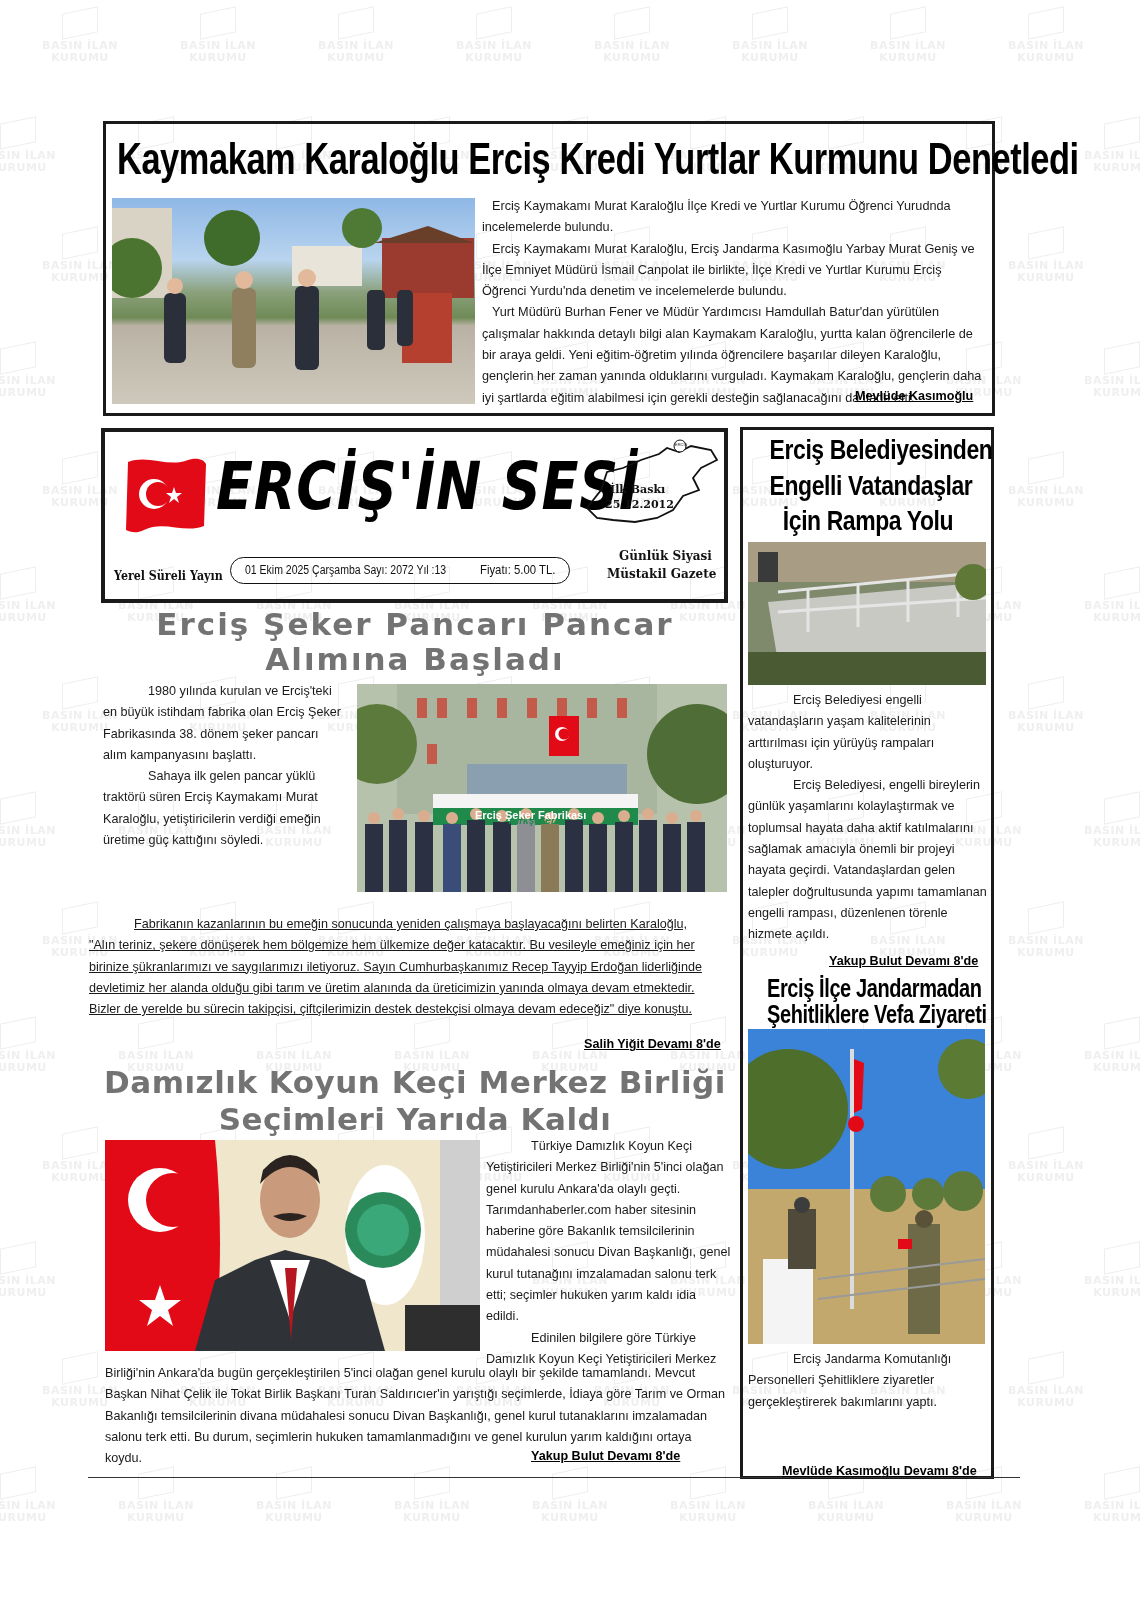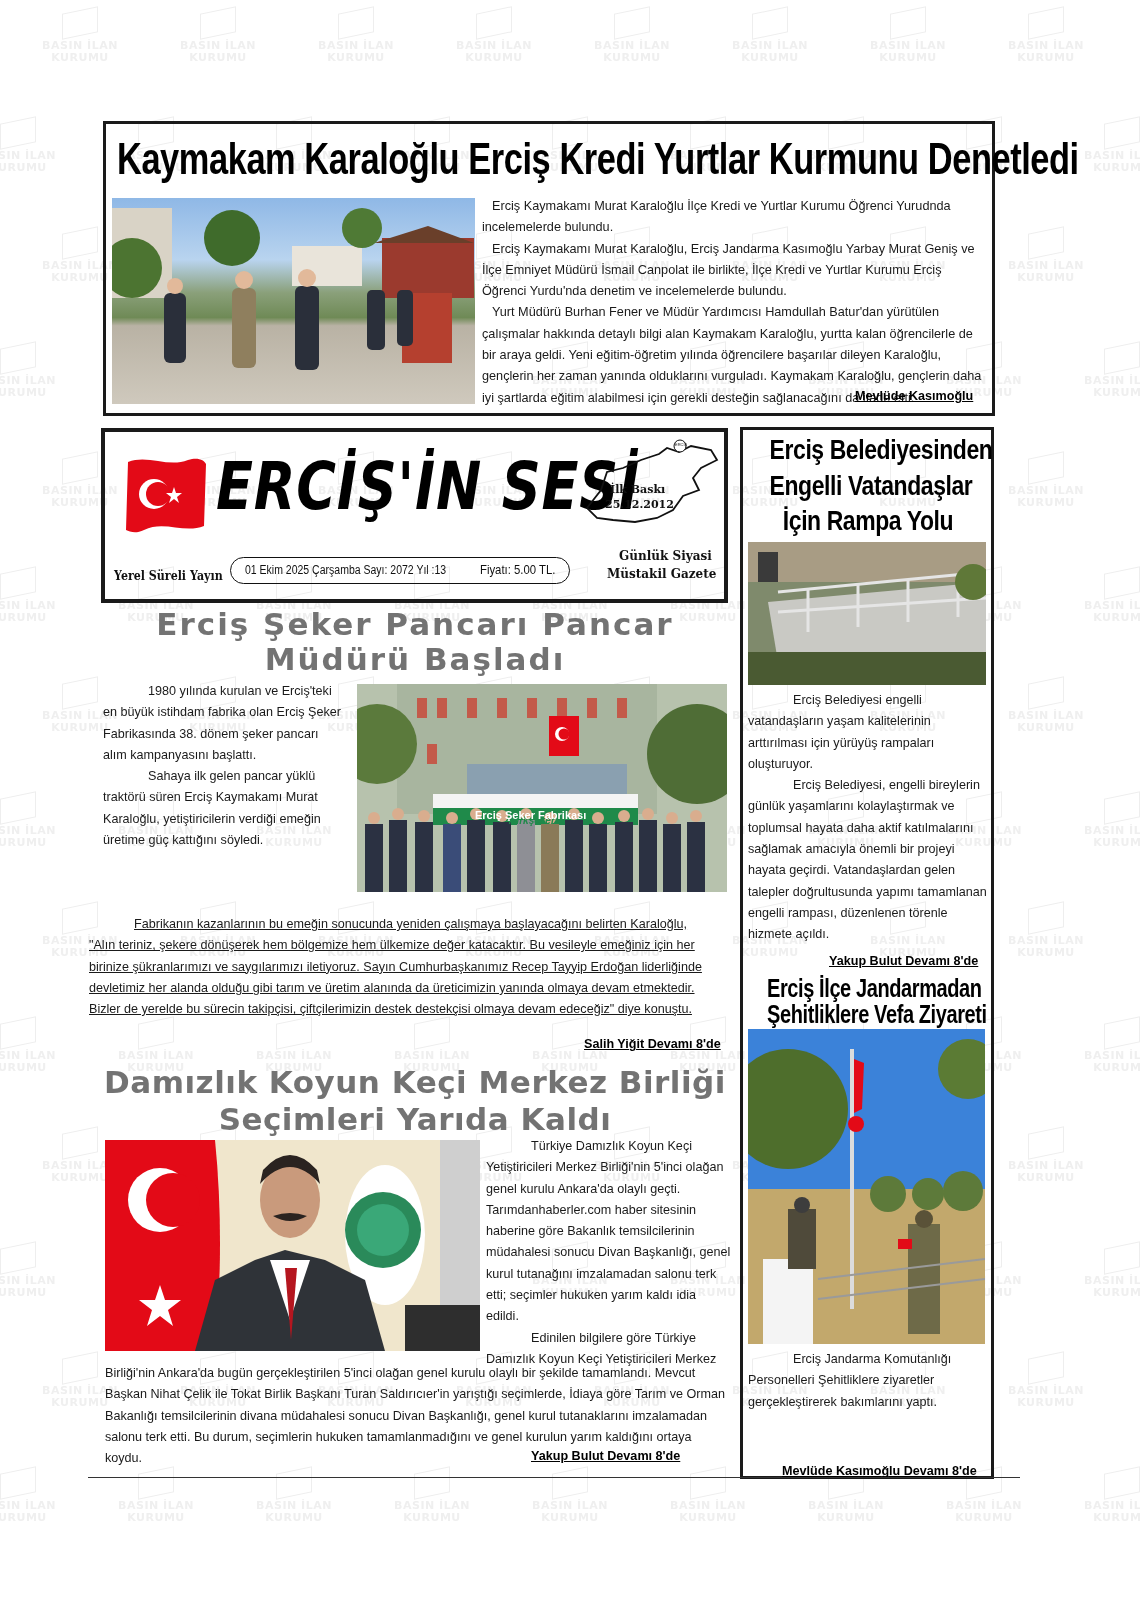--- a/index.html
+++ b/index.html
@@ -674,21 +674,21 @@
 <div class="abs" style="left:605px; top:498px; font-family:'DejaVu Serif',serif; font-weight:bold; font-size:11px;">25.12.2012</div>
 <div class="abs" style="left:114px; top:569px; font-family:'DejaVu Serif',serif; font-weight:bold; font-size:12px; transform:scaleX(0.92); transform-origin:left top;">Yerel Süreli Yayın</div>
 <div class="abs" style="left:230px; top:557px; width:340px; height:27px; border:1.5px solid #111; border-radius:14px; box-sizing:border-box;">
   <span class="abs" style="left:14px; top:5px; font-size:12.5px; transform:scaleX(0.84); transform-origin:left top; white-space:nowrap;">01 Ekim 2025 Çarşamba Sayı: 2072 Yıl :13</span>
   <span class="abs" style="left:249px; top:4px; font-size:13.5px; transform:scaleX(0.84); transform-origin:left top; white-space:nowrap;">Fiyatı: 5.00 TL.</span>
 </div>
 <div class="abs" style="left:619px; top:549px; font-family:'DejaVu Serif',serif; font-weight:bold; font-size:12px;">Günlük Siyasi</div>
 <div class="abs" style="left:607px; top:567px; font-family:'DejaVu Serif',serif; font-weight:bold; font-size:12px;">Müstakil Gazete</div>
 
 <div class="abs headline-wide" style="left:100px; top:605px; width:630px; font-size:31px; line-height:38px; letter-spacing:2px;">Erciş Şeker Pancarı Pancar</div>
-<div class="abs headline-wide" style="left:100px; top:640px; width:630px; font-size:31px; line-height:38px; letter-spacing:2px;">Müdürü Başladı</div>
+<div class="abs headline-wide" style="left:100px; top:640px; width:630px; font-size:31px; line-height:38px; letter-spacing:2px;">Alımına Başladı</div>
 <div class="abs body-text" style="left:103px; top:681px; width:240px;">
   <p class="ind">1980 yılında kurulan ve Erciş'teki en büyük istihdam fabrika olan Erciş Şeker Fabrikasında 38. dönem şeker pancarı alım kampanyasını başlattı.</p>
   <p class="ind">Sahaya ilk gelen pancar yüklü traktörü süren Erciş Kaymakamı Murat Karaloğlu, yetiştiricilerin verdiği emeğin üretime güç kattığını söyledi.</p>
 </div>
 <div class="abs photo" style="left:357px; top:684px; width:370px; height:208px; background:#a9b8a4;">
   <svg width="370" height="208">
     <rect x="0" y="0" width="370" height="208" fill="#b7c2ad"></rect>
     <rect x="40" y="0" width="260" height="130" fill="#a8b59f"></rect>
     <g fill="#c35a4a">
         <rect x="60" y="14" width="10" height="20"></rect>

